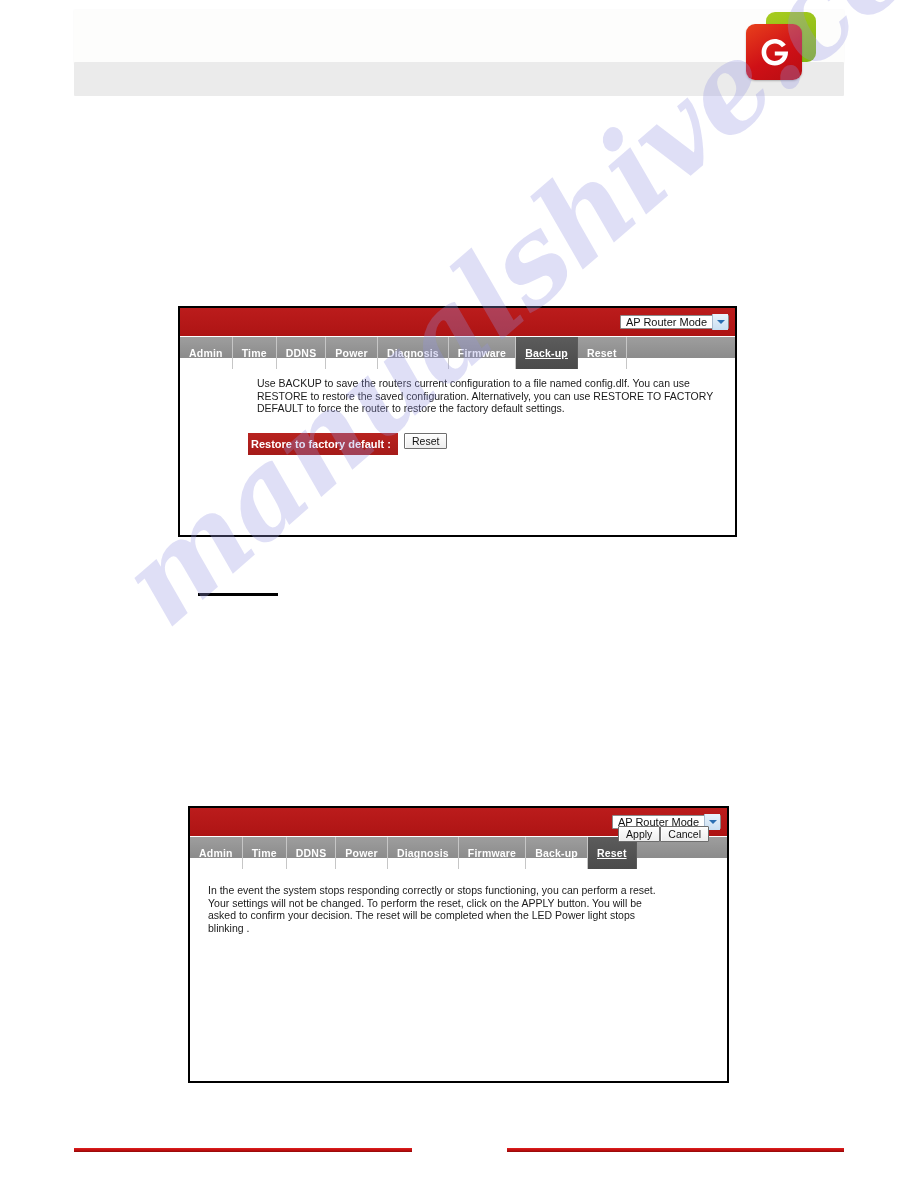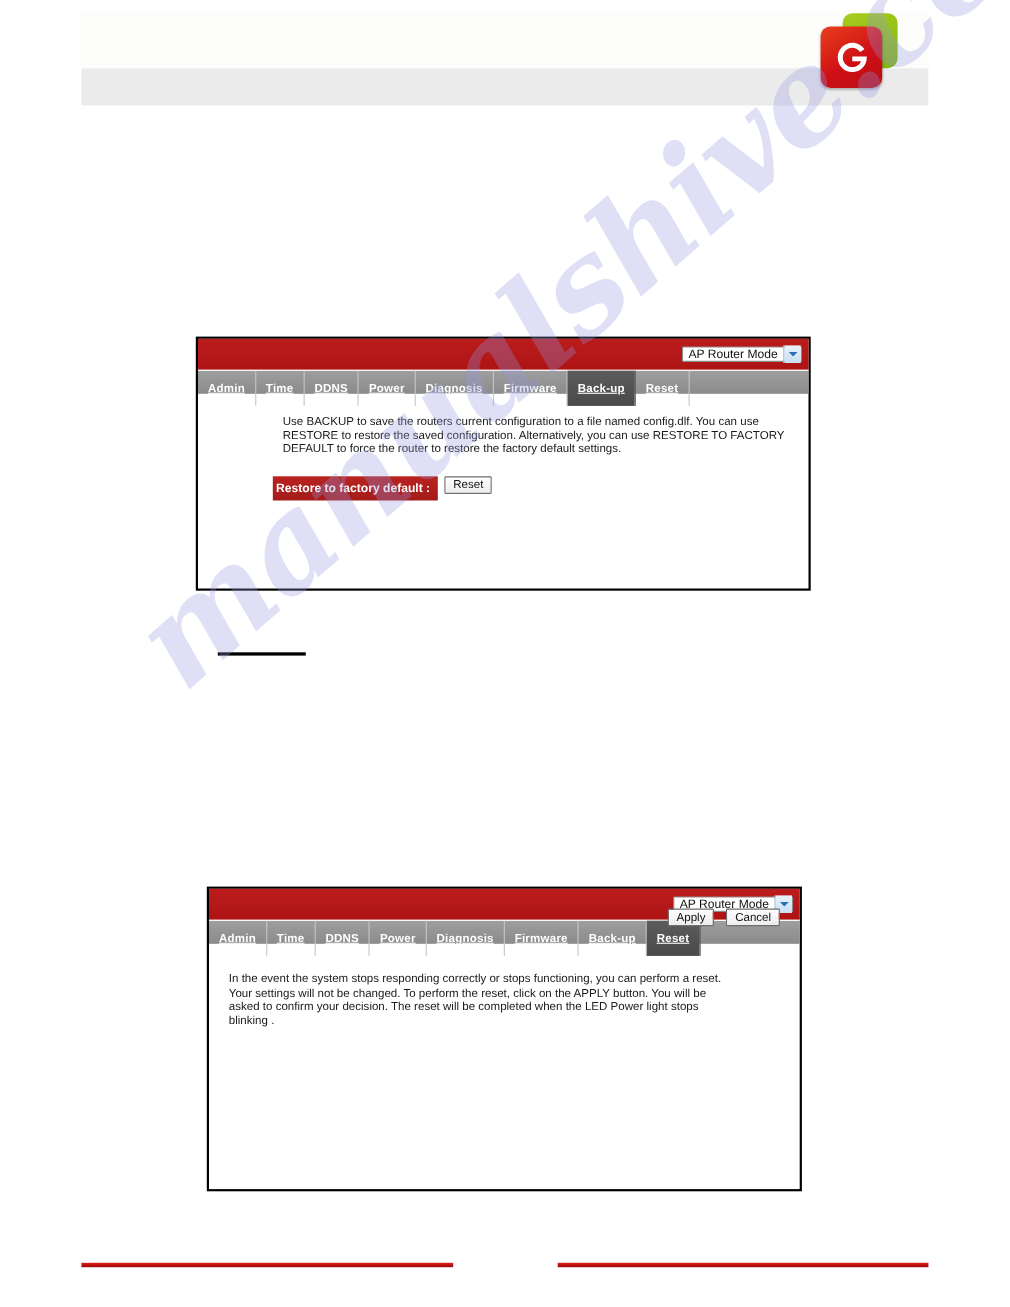--- a/index.html
+++ b/index.html
@@ -248,21 +248,21 @@
     align-items: center;
     gap: 4px;
   }
 
   
   .panel-actions {
     position: absolute;
     right: 18px;
     bottom: 16px;
     display: flex;
-    gap: 11px;
+    gap: 0;
   }
 
   
   #rule-short {
     position: absolute;
     left: 198px;
     top: 593px;
     width: 80px;
     height: 3px;
     background: #000000;

